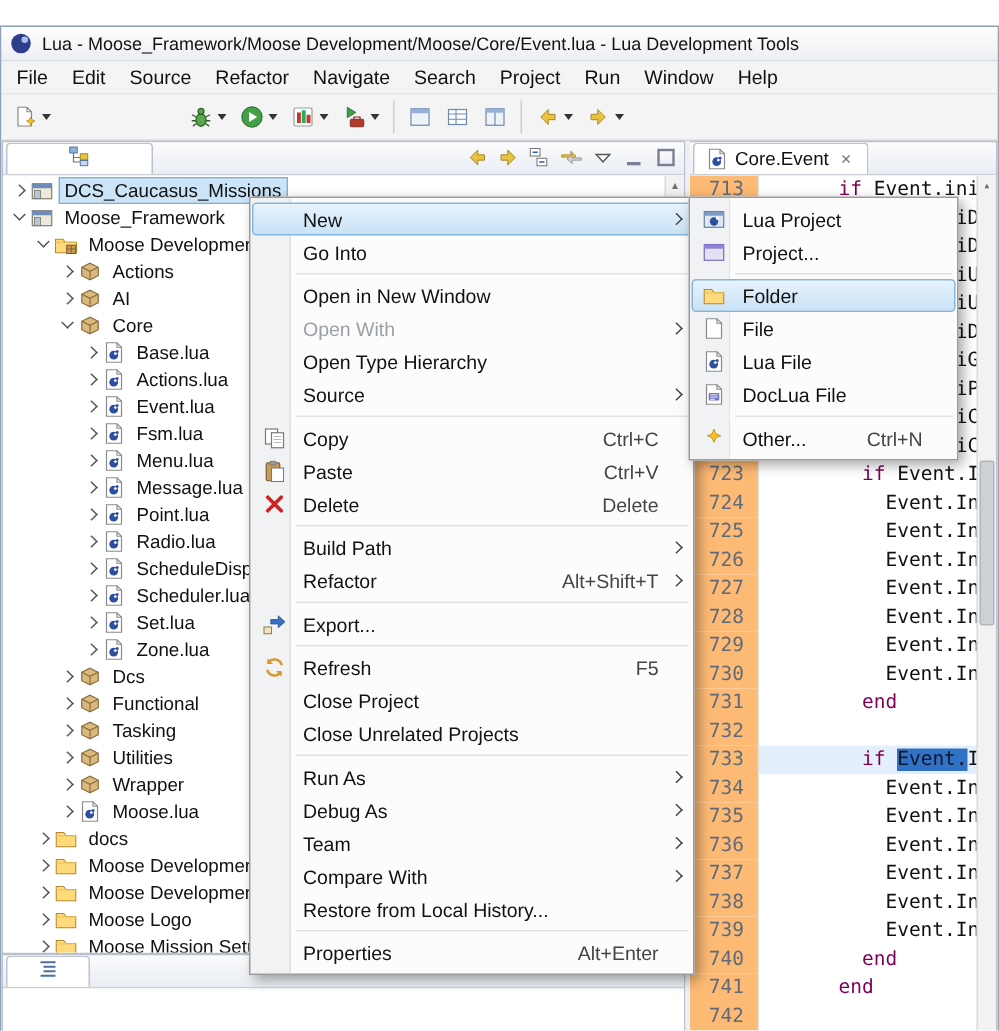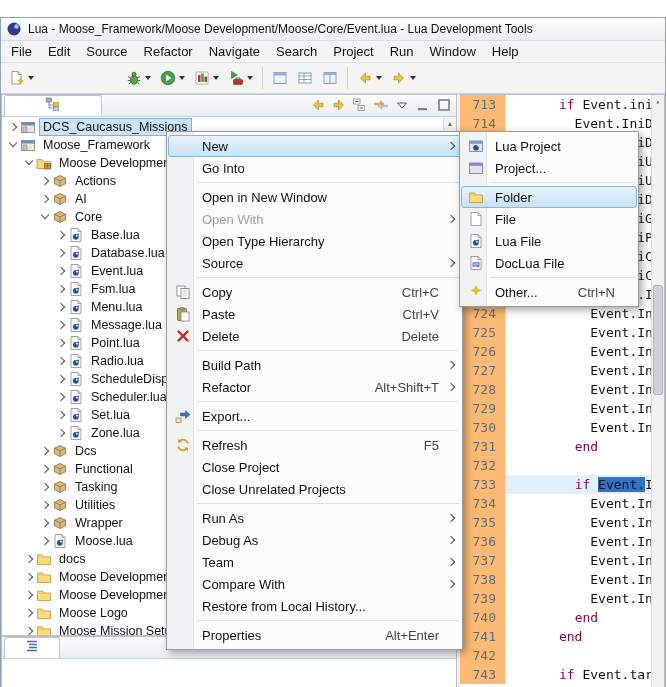--- a/index.html
+++ b/index.html
@@ -347,21 +347,21 @@
               <span class="twisty col"></span>
               <span class="icn">
                 <svg xmlns="http://www.w3.org/2000/svg" viewBox="0 0 16 16">
                   <path d="M3 1.5h7l3 3V14.5H3z" fill="#fff" stroke="#8a8a8a" stroke-width=".8"></path>
                   <path d="M10 1.5v3h3" fill="none" stroke="#8a8a8a" stroke-width=".8"></path>
                   <circle cx="7.8" cy="9.8" r="2.9" fill="#2e4e9e"></circle>
                   <circle cx="10.1" cy="7.4" r="1" fill="#2e4e9e"></circle>
                   <circle cx="8.9" cy="8.7" r=".9" fill="#fff"></circle>
                 </svg>
               </span>
-              <span class="tlabel">Database.lua</span>
+              <span class="tlabel">Actions.lua</span>
             </div>
             <div class="tree-row" style="padding-left: 52px;">
               <span class="twisty col"></span>
               <span class="icn">
                 <svg xmlns="http://www.w3.org/2000/svg" viewBox="0 0 16 16">
                   <path d="M3 1.5h7l3 3V14.5H3z" fill="#fff" stroke="#8a8a8a" stroke-width=".8"></path>
                   <path d="M10 1.5v3h3" fill="none" stroke="#8a8a8a" stroke-width=".8"></path>
                   <circle cx="7.8" cy="9.8" r="2.9" fill="#2e4e9e"></circle>
                   <circle cx="10.1" cy="7.4" r="1" fill="#2e4e9e"></circle>
                   <circle cx="8.9" cy="8.7" r=".9" fill="#fff"></circle>
@@ -620,20 +620,35 @@
           </div>
         </div>
         <div class="outline-body"></div>
       </div>
 
     </div>
 
     <div class="sash"></div>
 
     <div class="editor">
+      <div class="edtabs">
+        <div class="edtab">
+          <span class="icn">
+              <svg xmlns="http://www.w3.org/2000/svg" viewBox="0 0 16 16">
+                <path d="M3 1.5h7l3 3V14.5H3z" fill="#fff" stroke="#8a8a8a" stroke-width=".8"></path>
+                <path d="M10 1.5v3h3" fill="none" stroke="#8a8a8a" stroke-width=".8"></path>
+                <circle cx="7.8" cy="9.8" r="2.9" fill="#2e4e9e"></circle>
+                <circle cx="10.1" cy="7.4" r="1" fill="#2e4e9e"></circle>
+                <circle cx="8.9" cy="8.7" r=".9" fill="#fff"></circle>
+              </svg>
+            </span>
+          <span>Core.Event</span>
+          <span class="tclose"></span>
+        </div>
+      </div>
       <div class="codearea" id="code">
         <div class="crow"><span class="lnum">713</span><span class="ctext">      <span class="kw">if</span> Event.initiator </span></div>
           <div class="crow"><span class="lnum">714</span><span class="ctext">        Event.IniDCSUnit = Event.initiator</span></div>
           <div class="crow"><span class="lnum">715</span><span class="ctext">        Event.IniDCSUnitName = Event.IniDCSUnit:getName()</span></div>
           <div class="crow"><span class="lnum">716</span><span class="ctext">        Event.IniUnitName = Event.IniDCSUnitName</span></div>
           <div class="crow"><span class="lnum">717</span><span class="ctext">        Event.IniUnit = UNIT:FindByName( Event.IniDCSUnitName )</span></div>
           <div class="crow"><span class="lnum">718</span><span class="ctext">        Event.IniDCSGroupName = ""</span></div>
           <div class="crow"><span class="lnum">719</span><span class="ctext">        Event.IniGroupName = ""</span></div>
           <div class="crow"><span class="lnum">720</span><span class="ctext">        Event.IniPlayerName = Event.IniDCSUnit:getPlayerName()</span></div>
           <div class="crow"><span class="lnum">721</span><span class="ctext">        Event.IniCoalition = Event.IniDCSUnit:getCoalition()</span></div>

